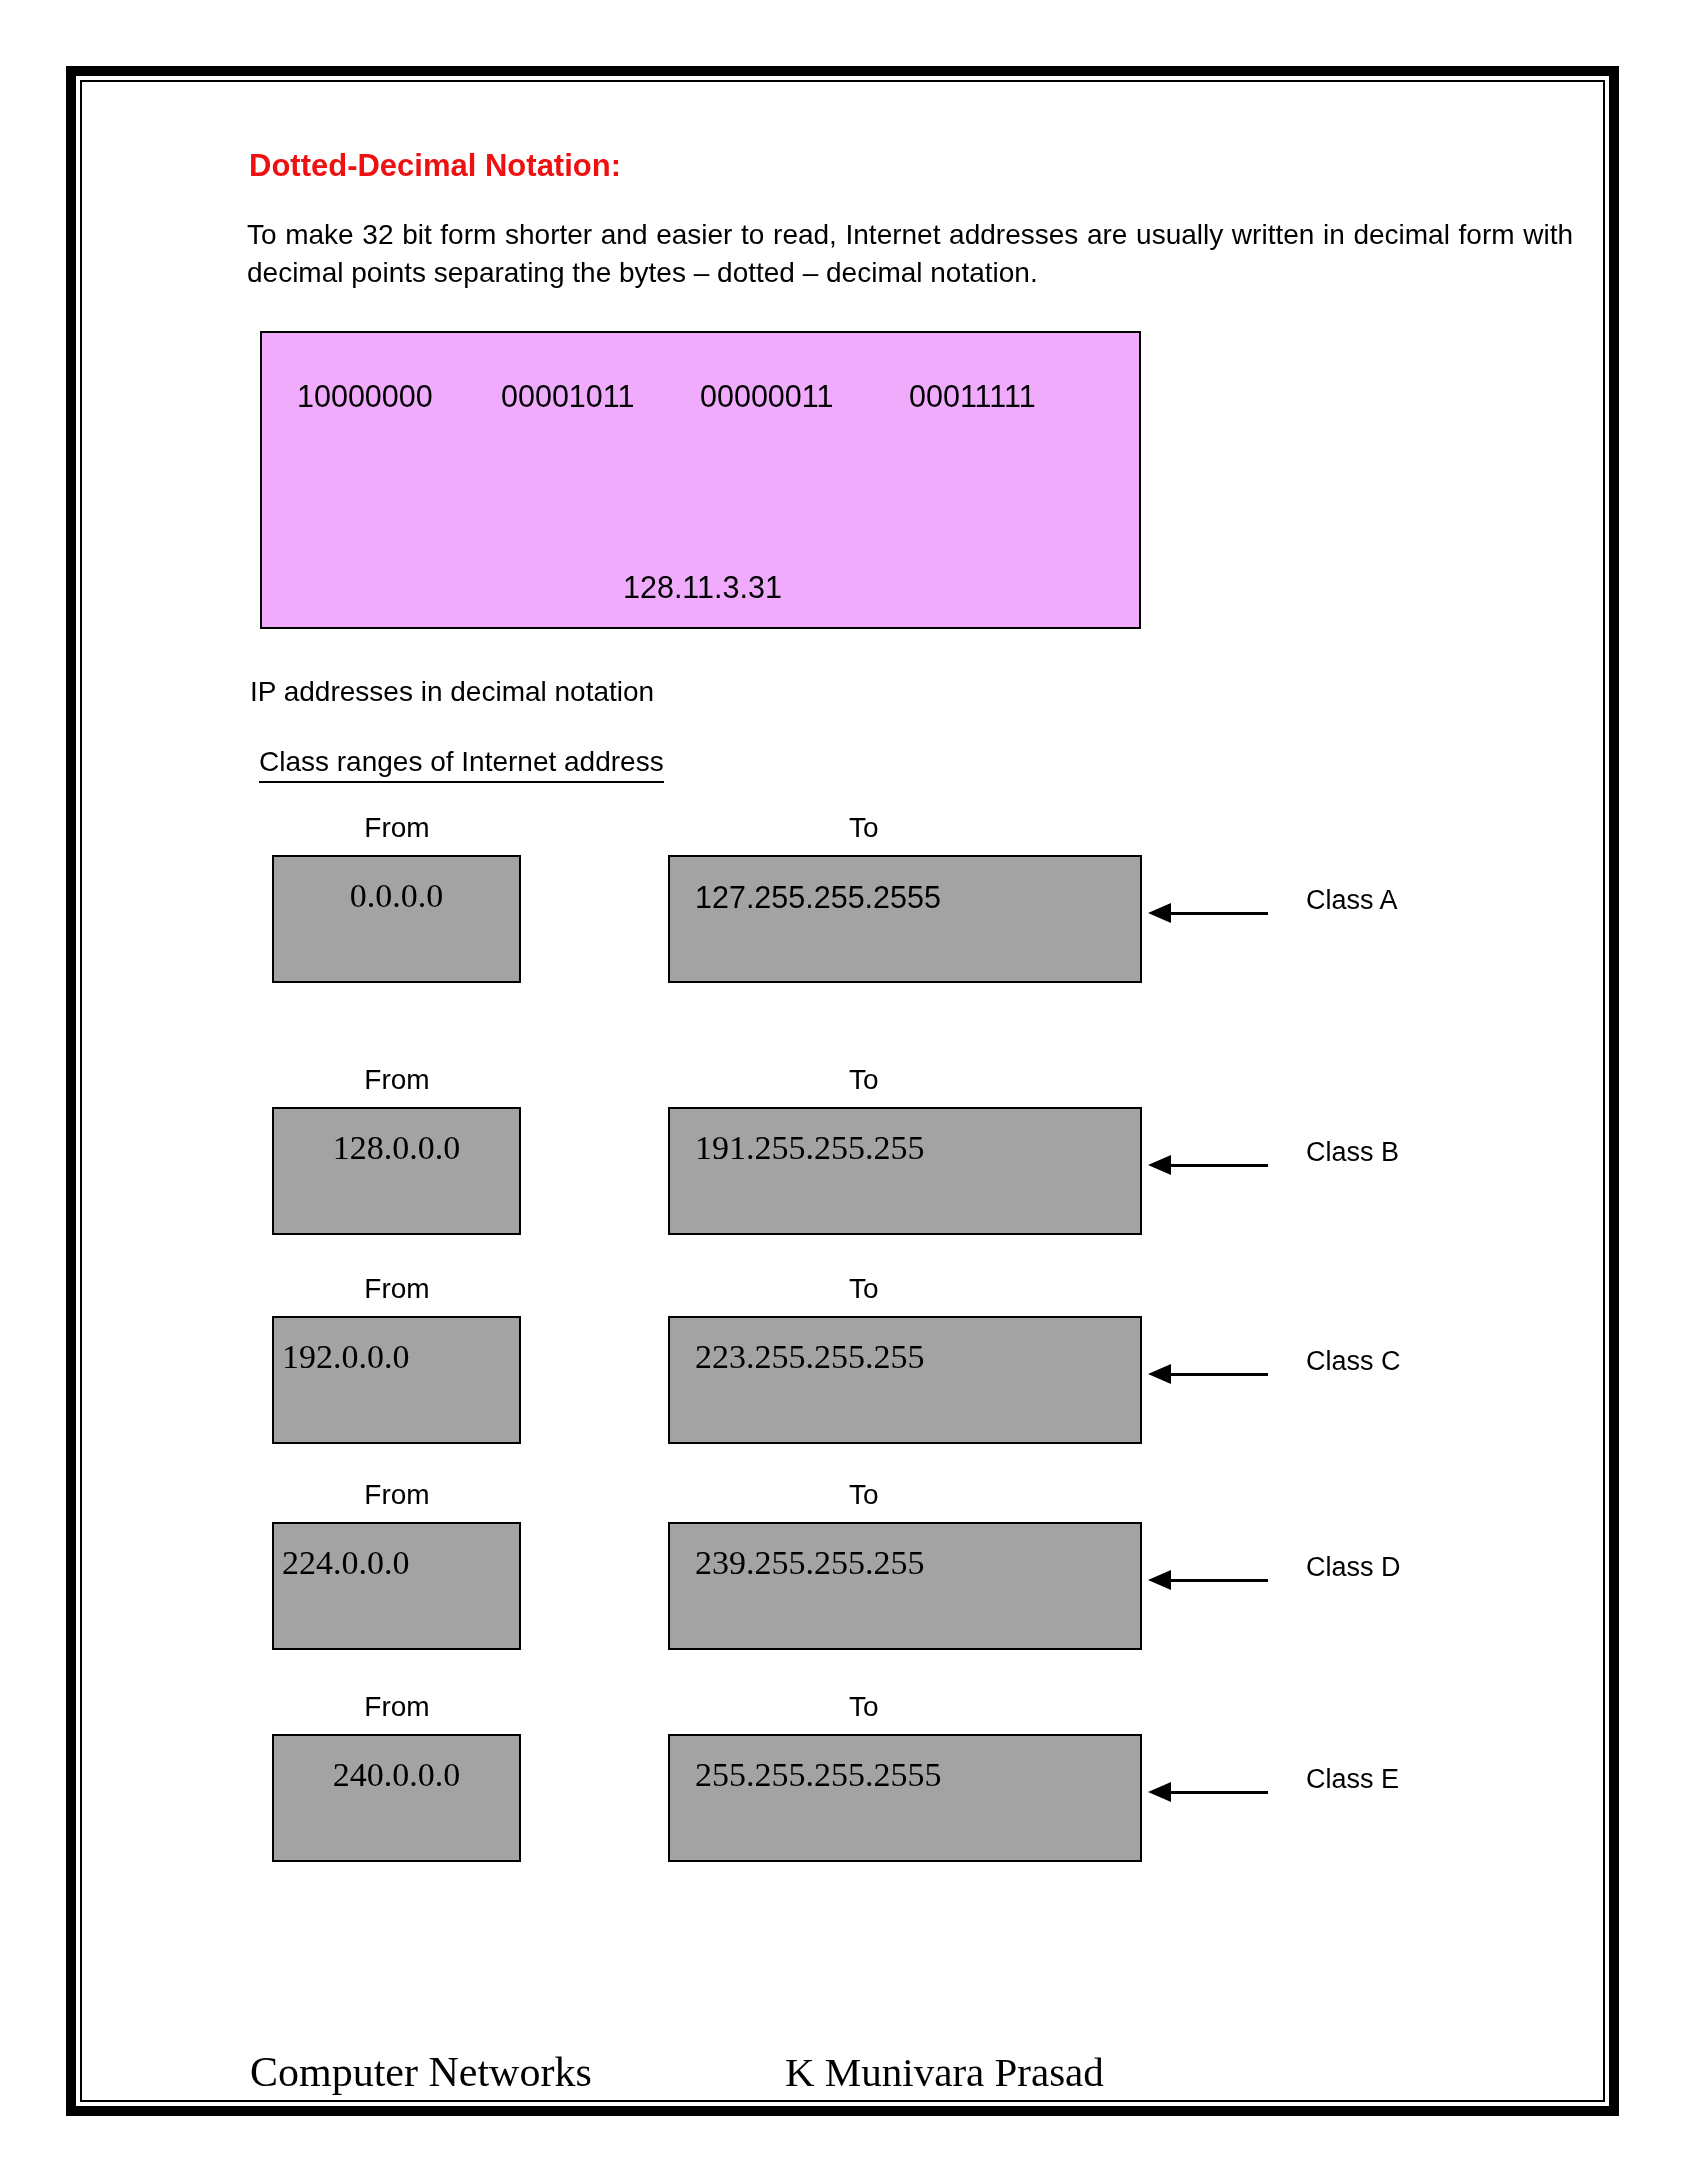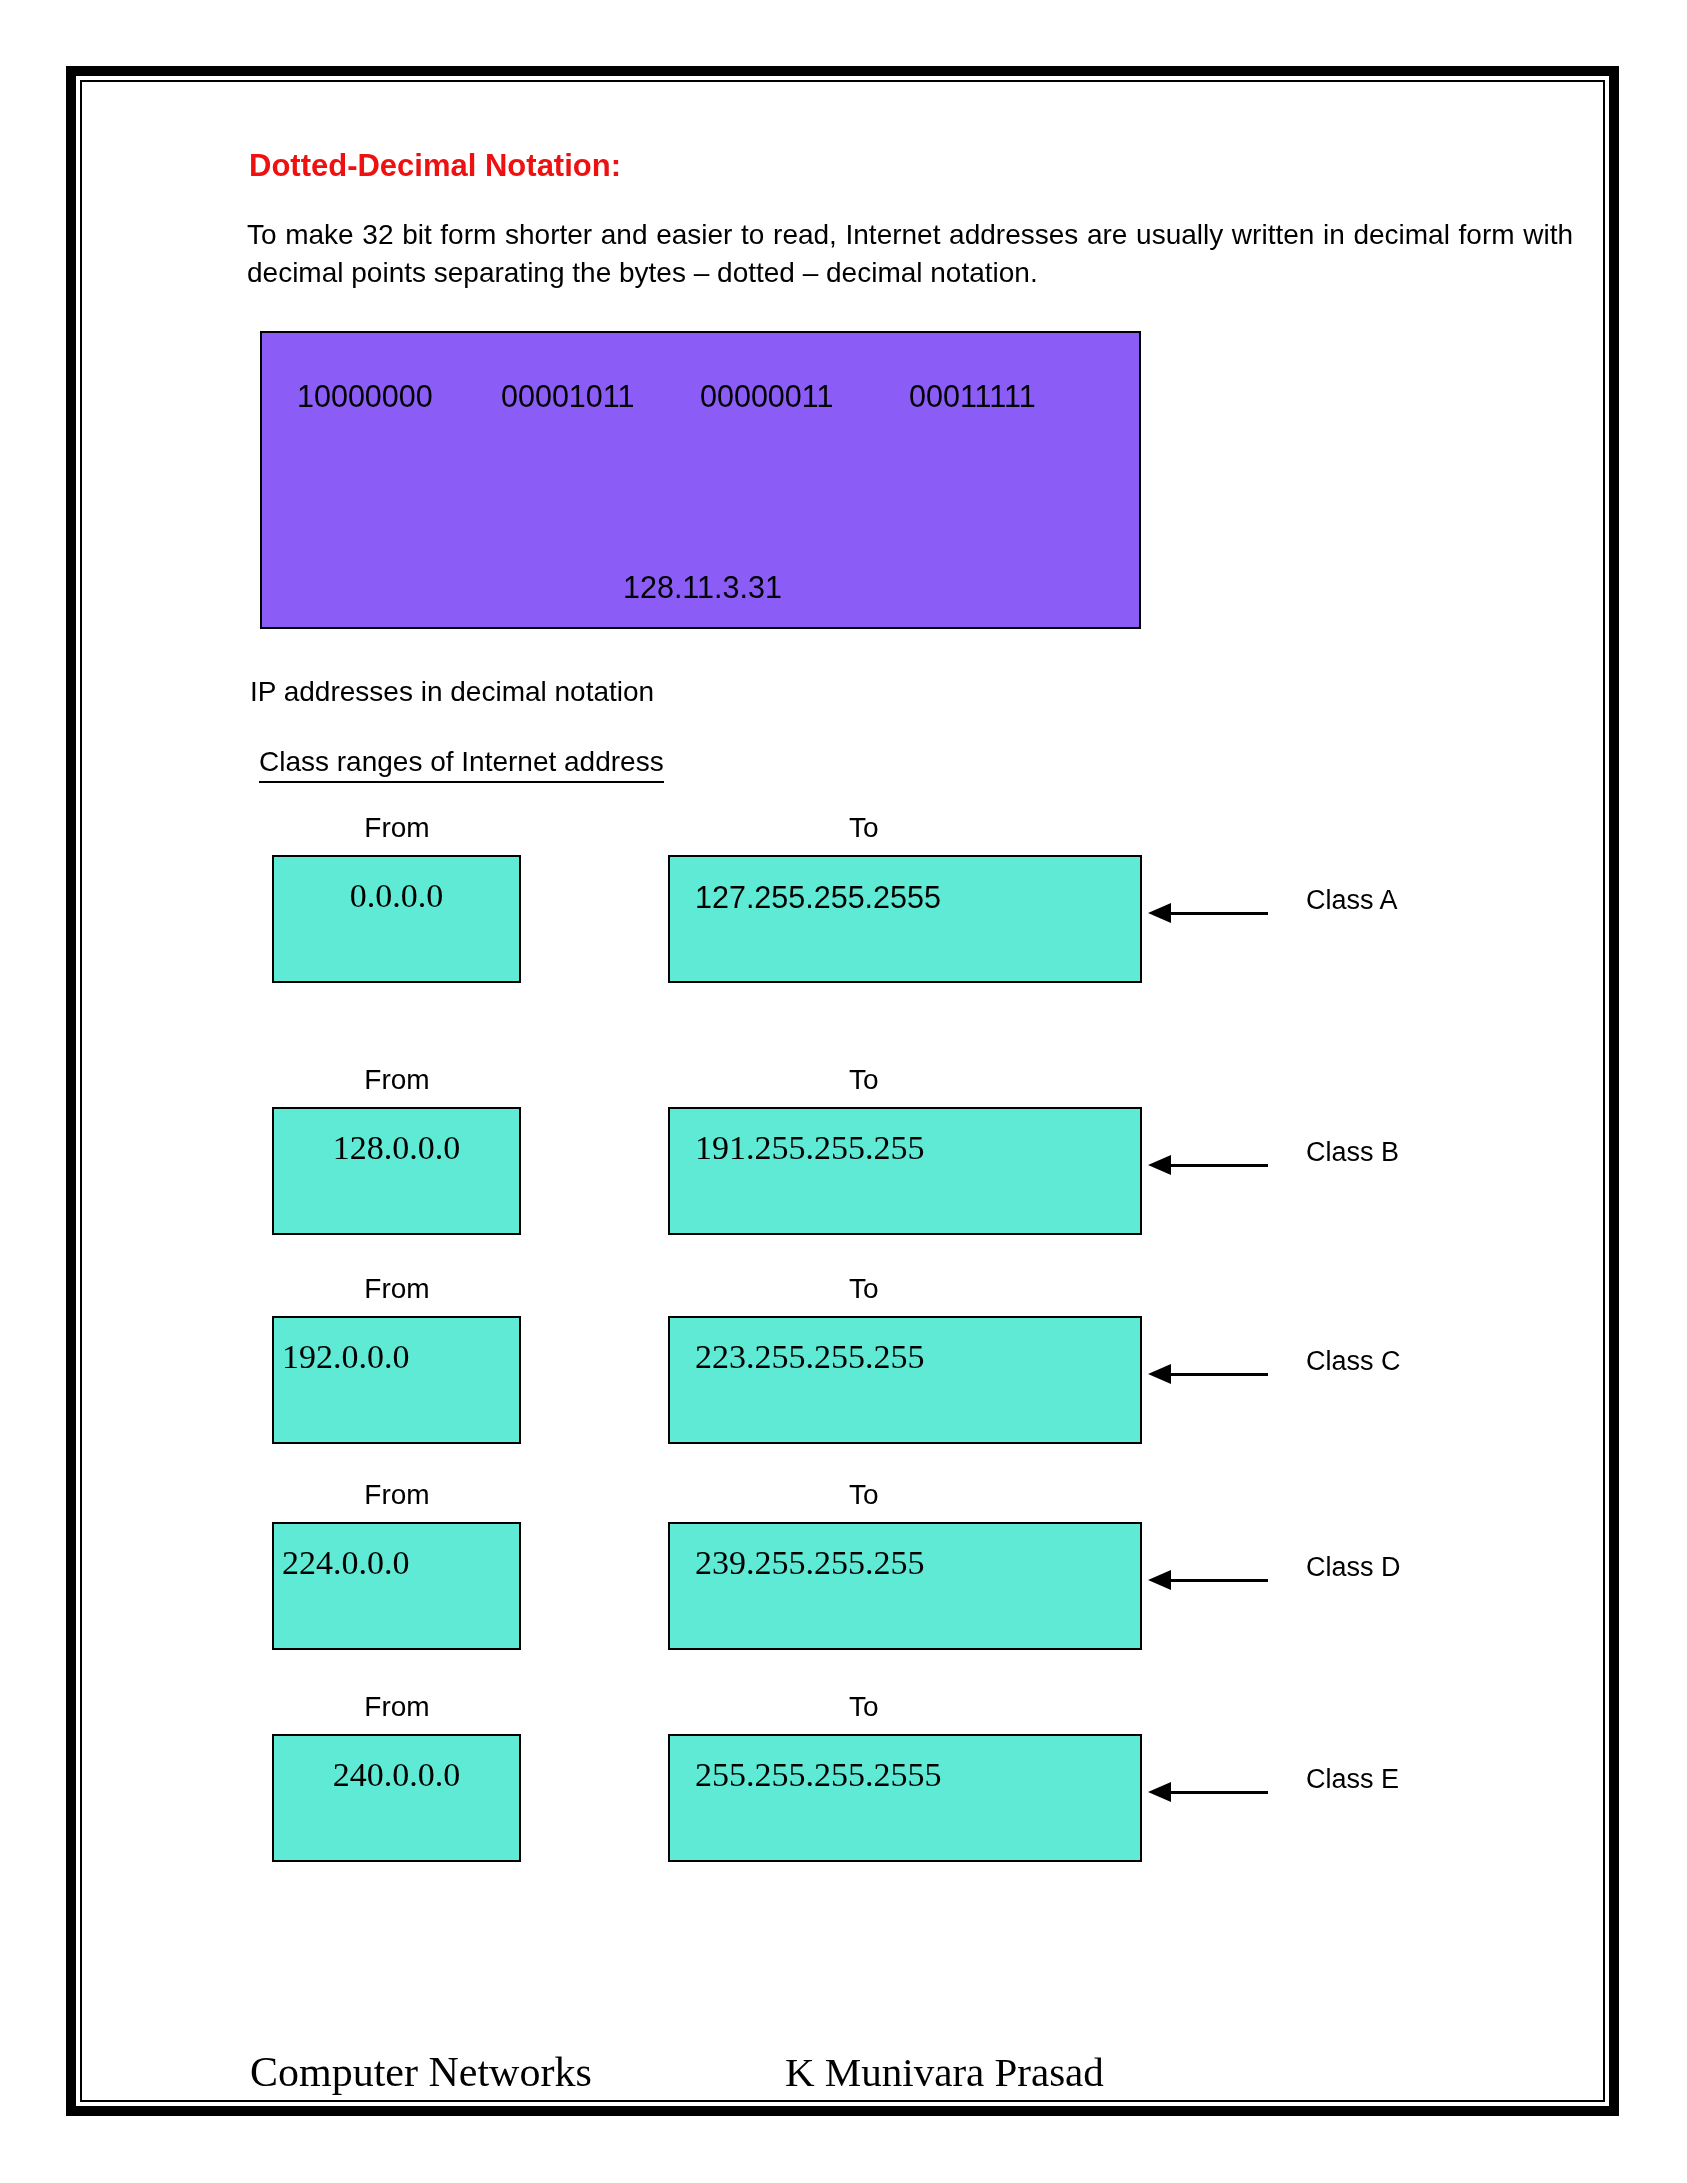--- a/index.html
+++ b/index.html
@@ -29,32 +29,32 @@
   .caption{
     position:absolute;left:250px;top:676px;font-size:28px;
   }
   .section-title{
     position:absolute;left:259px;top:746px;font-size:28px;
     border-bottom:2.5px solid #000;padding-bottom:2.5px;
   }
   
   .binary-box{
     position:absolute;left:260px;top:331px;width:877px;height:294px;
-    border:2.5px solid #000;background:#8b5cf6;
+    border:2.5px solid #000;background:#f0abfc;
   }
   .octet{position:absolute;top:46px;font-size:30.5px;}
   .octet.o0{left:35px}.octet.o1{left:239px}.octet.o2{left:438px}.octet.o3{left:647px}
   .dotted-decimal{position:absolute;left:361px;top:237px;font-size:30.5px;}
   
   .class-row{position:absolute;left:0;width:1687px;height:214px;}
   .row-a{top:812px}.row-b{top:1064px}.row-c{top:1273px}.row-d{top:1479px}.row-e{top:1691px}
   .from-lbl{position:absolute;left:272px;width:250px;top:0;text-align:center;font-size:28px;}
   .to-lbl{position:absolute;left:849px;top:0;font-size:28px;}
   .range-box{
-    position:absolute;top:43px;height:124px;border:2.5px solid #000;background:#5eead4;
+    position:absolute;top:43px;height:124px;border:2.5px solid #000;background:#a3a3a3;
     font-family:"Liberation Serif",serif;font-size:34px;
   }
   .from-box{left:272px;width:245px;}
   .to-box{left:668px;width:470px;}
   .range-box .val{position:absolute;top:20px;left:0;right:0;}
   .from-box.align-center .val{text-align:center;}
   .from-box.align-left .val{text-align:left;padding-left:8px;}
   .to-box .val{text-align:left;padding-left:25px;}
   .to-box .val.sans{font-family:"Liberation Sans",sans-serif;font-size:30.5px;top:23px;}
   

